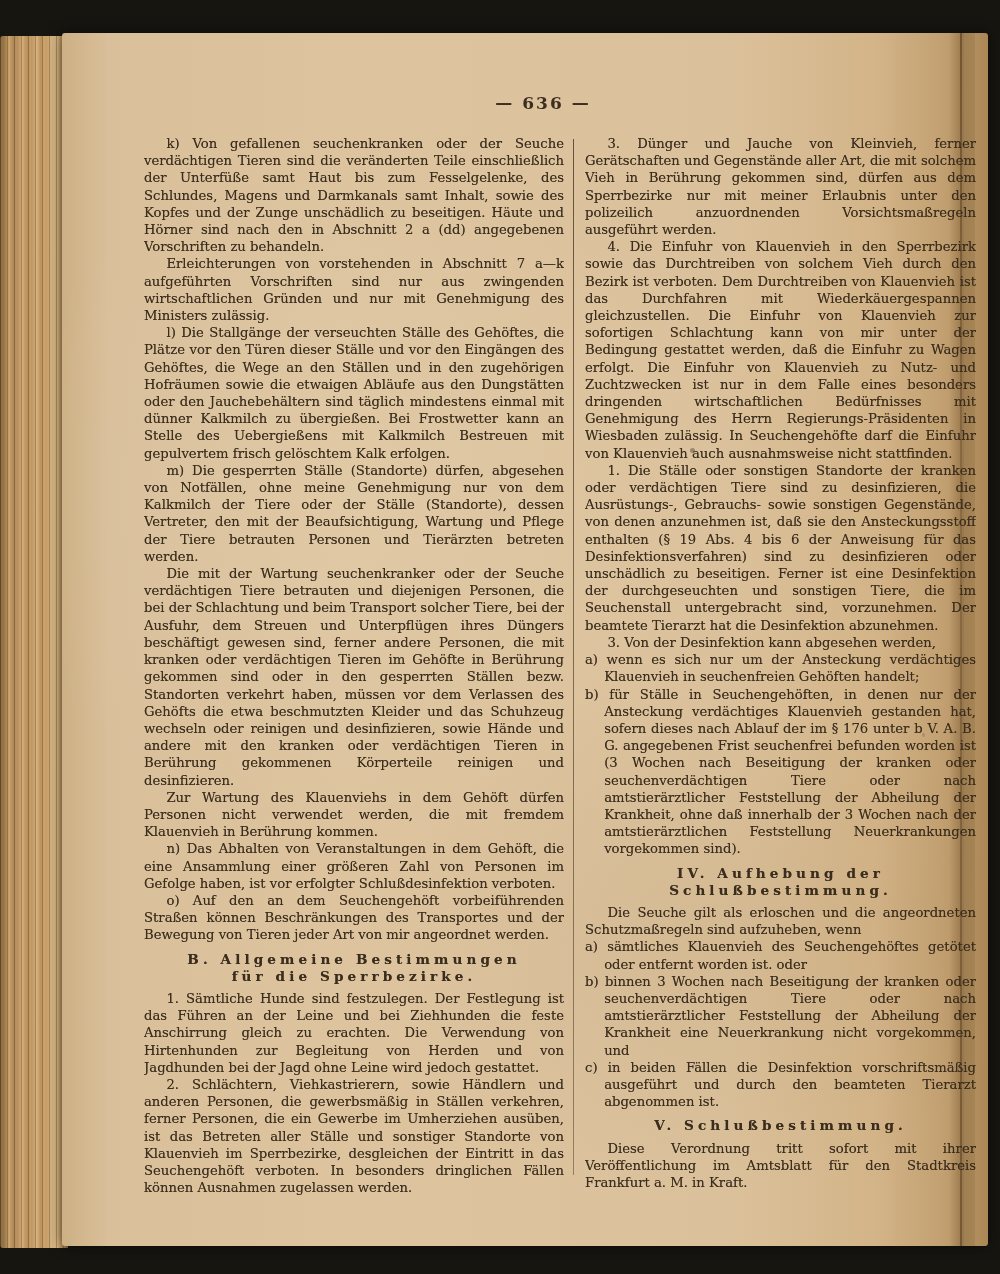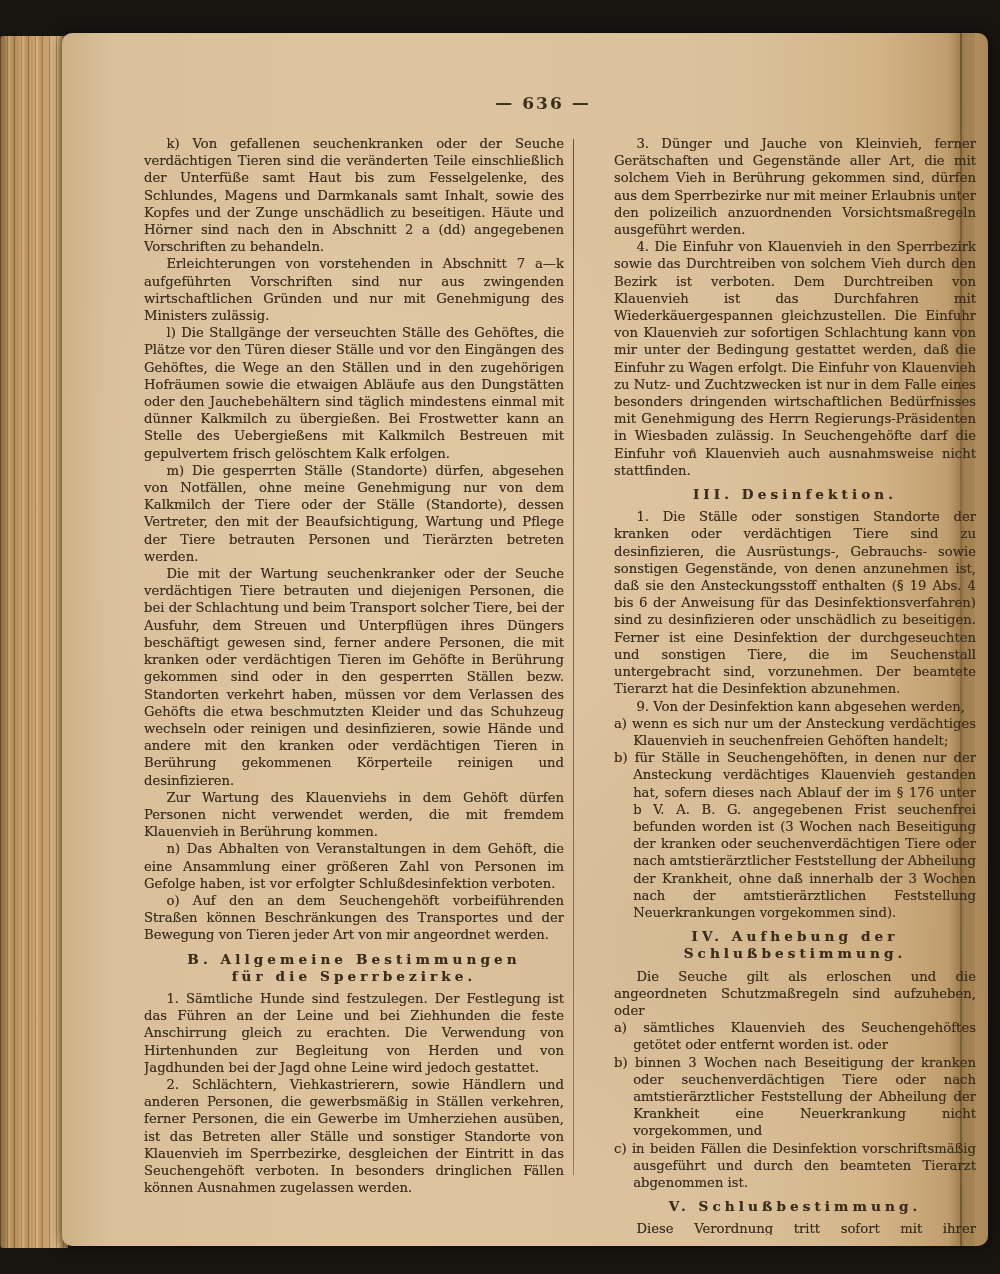--- a/index.html
+++ b/index.html
@@ -30,21 +30,21 @@
 
   
   .page{
     position:absolute;left:62px;top:33px;width:926px;height:1213px;
     background:
       radial-gradient(ellipse 60% 40% at 32% 38%, rgba(255,245,225,0.10), rgba(0,0,0,0) 70%),
       radial-gradient(ellipse 50% 30% at 70% 75%, rgba(120,85,40,0.07), rgba(0,0,0,0) 70%),
       linear-gradient(90deg, #cdb084 0%, #d9bf9a 5%, #ddc49f 30%, #dbc19b 72%,
         #d3b488 88%, #c2a071 95%, #ab8756 100%),
       #d9bf9a;
-    border-radius:10px;
+    border-radius:3px;
     box-shadow:0 0 14px rgba(0,0,0,0.55);
   }
   
   .page-fold{
     position:absolute;right:13px;top:0;width:26px;height:100%;
     background:linear-gradient(90deg, rgba(0,0,0,0) 0%, rgba(100,72,35,0.38) 55%,
       rgba(70,48,20,0.20) 60%, rgba(140,108,62,0.30) 100%);
   }
   .page-fold-line{
     position:absolute;right:26px;top:0;width:2px;height:100%;
@@ -60,21 +60,21 @@
   .content{
     position:absolute;left:82px;top:102px;width:832px;height:1100px;
     display:flex;align-items:stretch;
     color:#3a2d1d;
     font-size:13.2px;line-height:17.2px;
     text-align:justify;
     text-shadow:0 0 0.5px rgba(58,45,29,0.55);
   }
   .col{overflow:hidden;}
   .col-left{width:420px;}
-  .col-right{flex:1;margin-left:29px;}
+  .col-right{flex:1;}
   .divider{
     width:1px;margin:4px 11px 60px 9px;
     background:linear-gradient(180deg, rgba(62,44,24,0.75), rgba(62,44,24,0.45));
   }
 
   p.blk{margin:0;padding:0;}
   p.para{text-indent:1.7em;}
   p.list{padding-left:1.45em;text-indent:-1.45em;}
   p.heading{
     text-align:center;text-indent:0;font-weight:bold;
@@ -115,27 +115,26 @@
           <p class="blk para">o) Auf den an dem Seuchengehöft vorbeiführenden Straßen können Beschränkungen des Transportes und der Bewegung von Tieren jeder Art von mir angeordnet werden.</p>
           <p class="blk heading">B. Allgemeine Bestimmungen
 für die Sperrbezirke.</p>
           <p class="blk para">1. Sämtliche Hunde sind festzulegen. Der Festlegung ist das Führen an der Leine und bei Ziehhunden die feste Anschirrung gleich zu erachten. Die Verwendung von Hirtenhunden zur Begleitung von Herden und von Jagdhunden bei der Jagd ohne Leine wird jedoch gestattet.</p>
           <p class="blk para">2. Schlächtern, Viehkastrierern, sowie Händlern und anderen Personen, die gewerbsmäßig in Ställen verkehren, ferner Personen, die ein Gewerbe im Umherziehen ausüben, ist das Betreten aller Ställe und sonstiger Standorte von Klauenvieh im Sperrbezirke, desgleichen der Eintritt in das Seuchengehöft verboten. In besonders dringlichen Fällen können Ausnahmen zugelassen werden.</p>
         </div>
       <div class="divider"></div>
       <div class="col col-right">
           <p class="blk para">3. Dünger und Jauche von Kleinvieh, ferner Gerätschaften und Gegenstände aller Art, die mit solchem Vieh in Berührung gekommen sind, dürfen aus dem Sperrbezirke nur mit meiner Erlaubnis unter den polizeilich anzuordnenden Vorsichtsmaßregeln ausgeführt werden.</p>
           <p class="blk para">4. Die Einfuhr von Klauenvieh in den Sperrbezirk sowie das Durchtreiben von solchem Vieh durch den Bezirk ist verboten. Dem Durchtreiben von Klauenvieh ist das Durchfahren mit Wiederkäuergespannen gleichzustellen. Die Einfuhr von Klauenvieh zur sofortigen Schlachtung kann von mir unter der Bedingung gestattet werden, daß die Einfuhr zu Wagen erfolgt. Die Einfuhr von Klauenvieh zu Nutz- und Zuchtzwecken ist nur in dem Falle eines besonders dringenden wirtschaftlichen Bedürfnisses mit Genehmigung des Herrn Regierungs-Präsidenten in Wiesbaden zulässig. In Seuchengehöfte darf die Einfuhr von Klauenvieh auch ausnahmsweise nicht stattfinden.</p>
-          <p class="blk heading">III. Desinfektion.</p>
           <p class="blk para">1. Die Ställe oder sonstigen Standorte der kranken oder verdächtigen Tiere sind zu desinfizieren, die Ausrüstungs-, Gebrauchs- sowie sonstigen Gegenstände, von denen anzunehmen ist, daß sie den Ansteckungsstoff enthalten (§ 19 Abs. 4 bis 6 der Anweisung für das Desinfektionsverfahren) sind zu desinfizieren oder unschädlich zu beseitigen. Ferner ist eine Desinfektion der durchgeseuchten und sonstigen Tiere, die im Seuchenstall untergebracht sind, vorzunehmen. Der beamtete Tierarzt hat die Desinfektion abzunehmen.</p>
-          <p class="blk para">9. Von der Desinfektion kann abgesehen werden,</p>
+          <p class="blk para">3. Von der Desinfektion kann abgesehen werden,</p>
           <p class="blk list">a) wenn es sich nur um der Ansteckung verdächtiges Klauenvieh in seuchenfreien Gehöften handelt;</p>
           <p class="blk list">b) für Ställe in Seuchengehöften, in denen nur der Ansteckung verdächtiges Klauenvieh gestanden hat, sofern dieses nach Ablauf der im § 176 unter b V. A. B. G. angegebenen Frist seuchenfrei befunden worden ist (3 Wochen nach Beseitigung der kranken oder seuchenverdächtigen Tiere oder nach amtstierärztlicher Feststellung der Abheilung der Krankheit, ohne daß innerhalb der 3 Wochen nach der amtstierärztlichen Feststellung Neuerkrankungen vorgekommen sind).</p>
           <p class="blk heading">IV. Aufhebung der Schlußbestimmung.</p>
-          <p class="blk para">Die Seuche gilt als erloschen und die angeordneten Schutzmaßregeln sind aufzuheben, oder</p>
+          <p class="blk para">Die Seuche gilt als erloschen und die angeordneten Schutzmaßregeln sind aufzuheben, wenn</p>
           <p class="blk list">a) sämtliches Klauenvieh des Seuchengehöftes getötet oder entfernt worden ist. oder</p>
           <p class="blk list">b) binnen 3 Wochen nach Beseitigung der kranken oder seuchenverdächtigen Tiere oder nach amtstierärztlicher Feststellung der Abheilung der Krankheit eine Neuerkrankung nicht vorgekommen, und</p>
           <p class="blk list">c) in beiden Fällen die Desinfektion vorschriftsmäßig ausgeführt und durch den beamteten Tierarzt abgenommen ist.</p>
           <p class="blk heading">V. Schlußbestimmung.</p>
           <p class="blk para">Diese Verordnung tritt sofort mit ihrer Veröffentlichung im Amtsblatt für den Stadtkreis Frankfurt a. M. in Kraft.</p>
         </div>
     </div>
 
     <div class="speck s1"></div>
     <div class="speck s2"></div>

